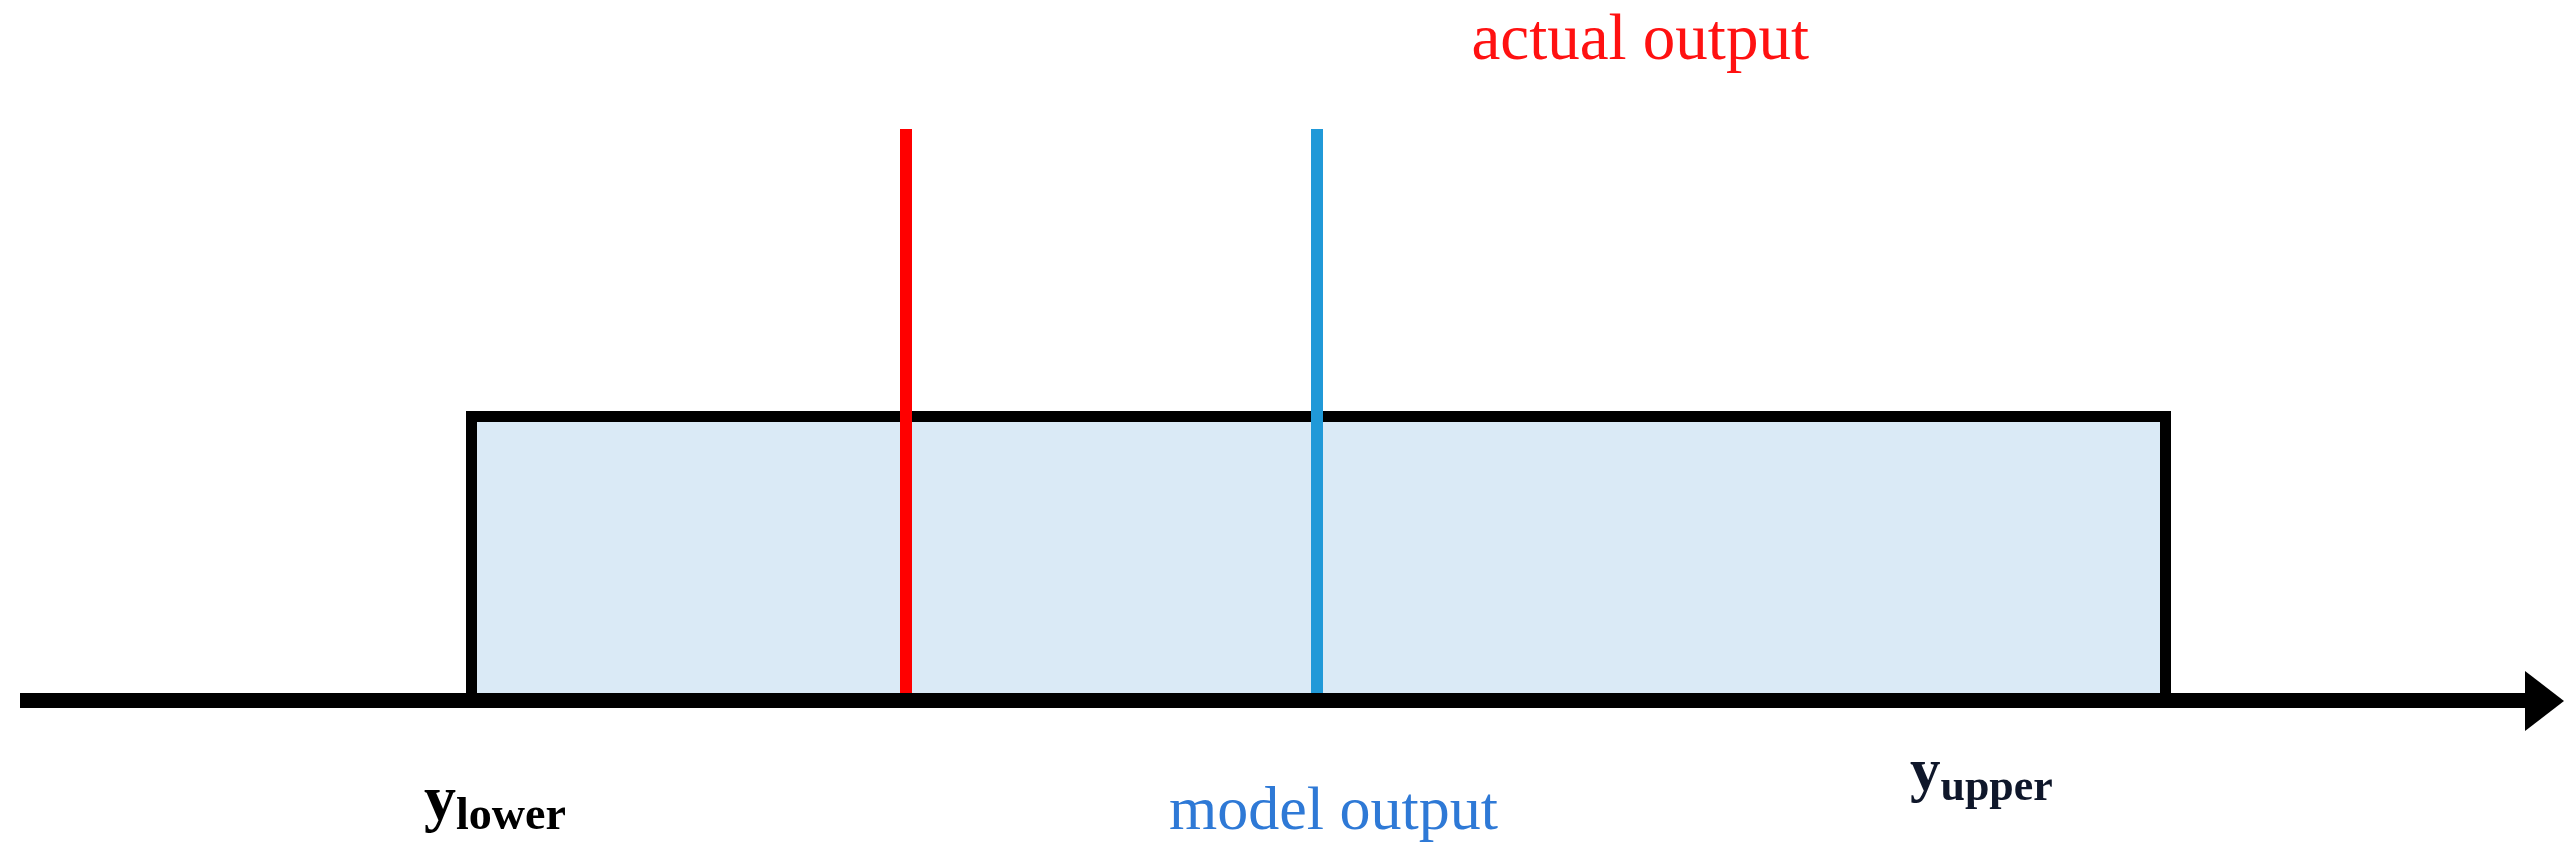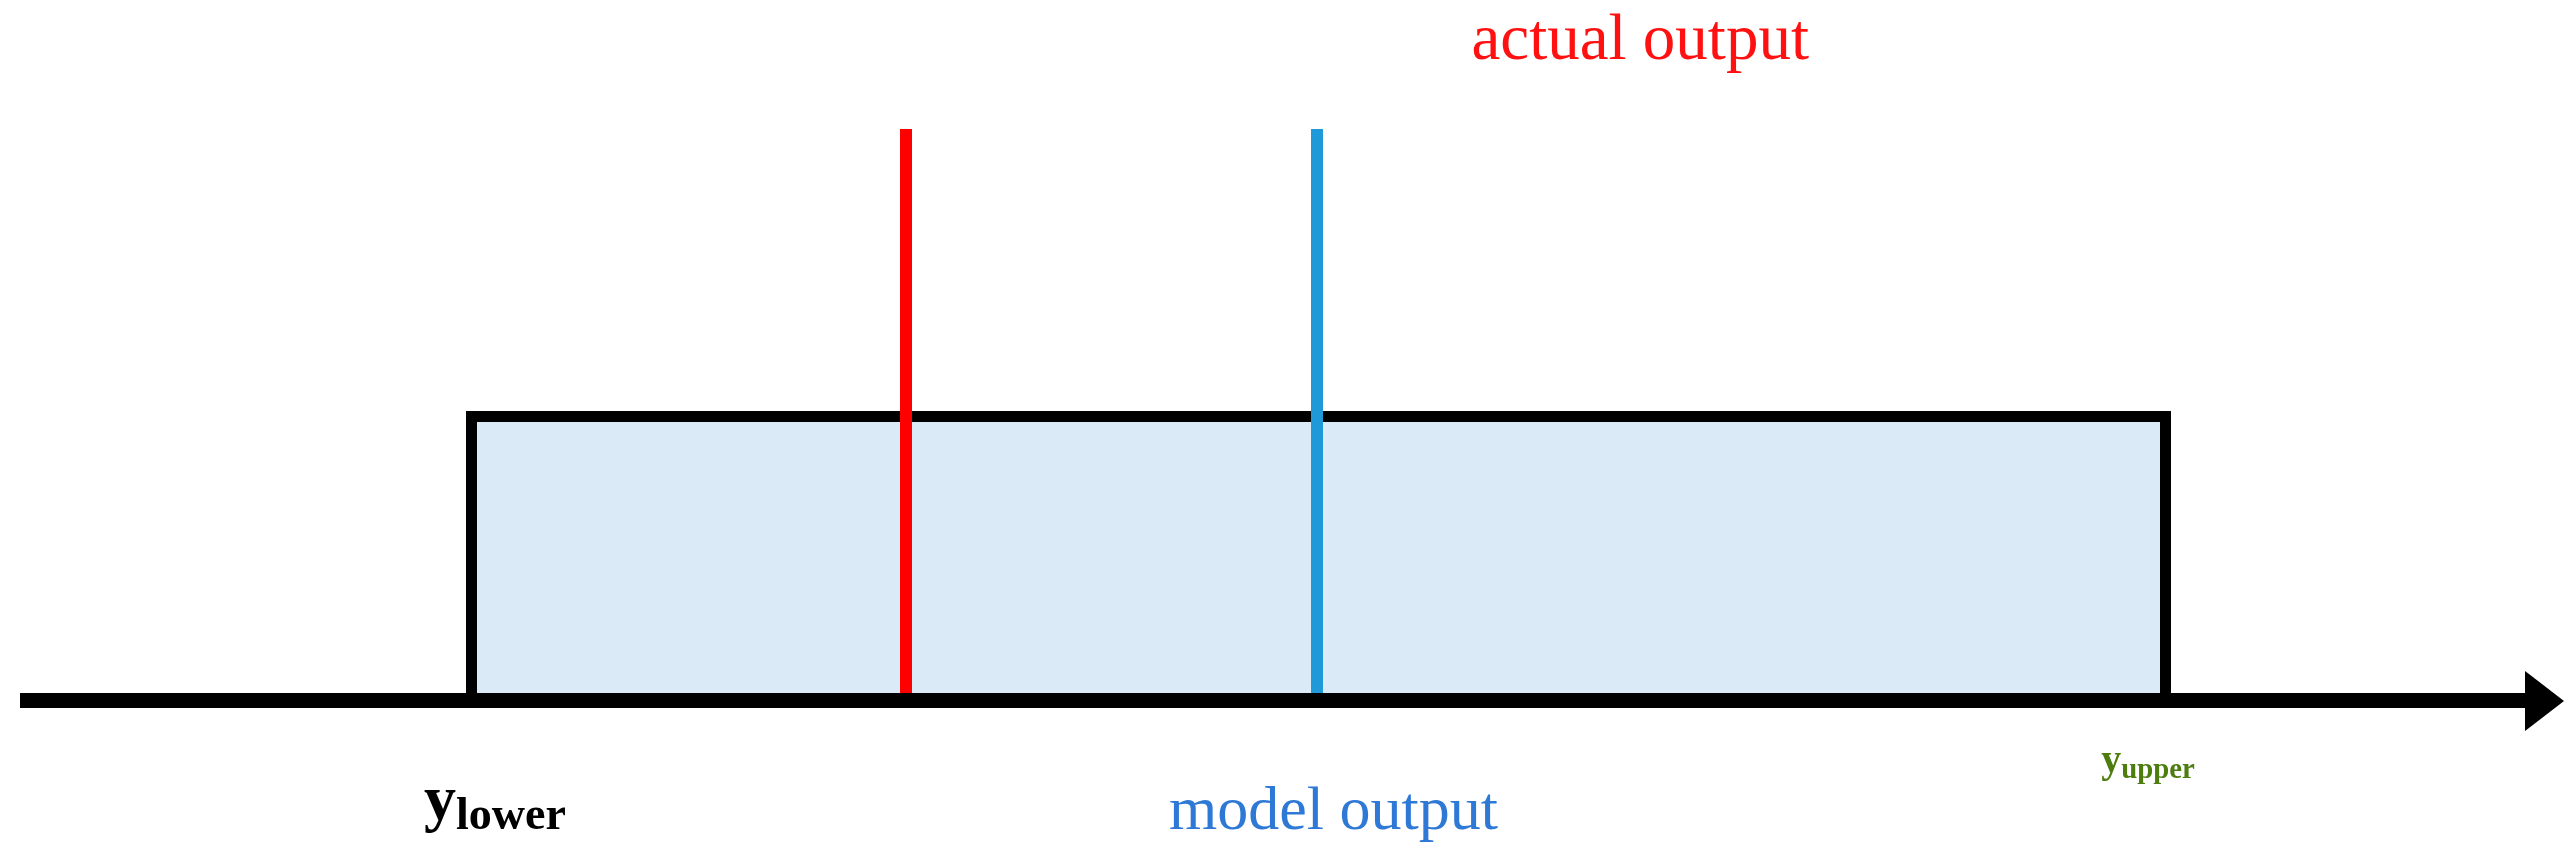--- a/index.html
+++ b/index.html
@@ -101,23 +101,22 @@
     text-align: center;
     color: #000000;
     font-size: 64px;
     font-weight: 700;
     margin-top: 27px;
   }
   .label-y-upper {
     left: 1910px;
     top: 739px;
     width: 476px;
-    text-align: center;
-    color: #4d7c0f;
-    font-size: 40px;
+    color: #0f172a;
+    font-size: 61px;
     font-weight: 700;
   }
   .sub {
     font-size: 0.72em;
     vertical-align: baseline;
     position: relative;
     top: 0.22em;
     font-weight: 700;
   }
 </style>

